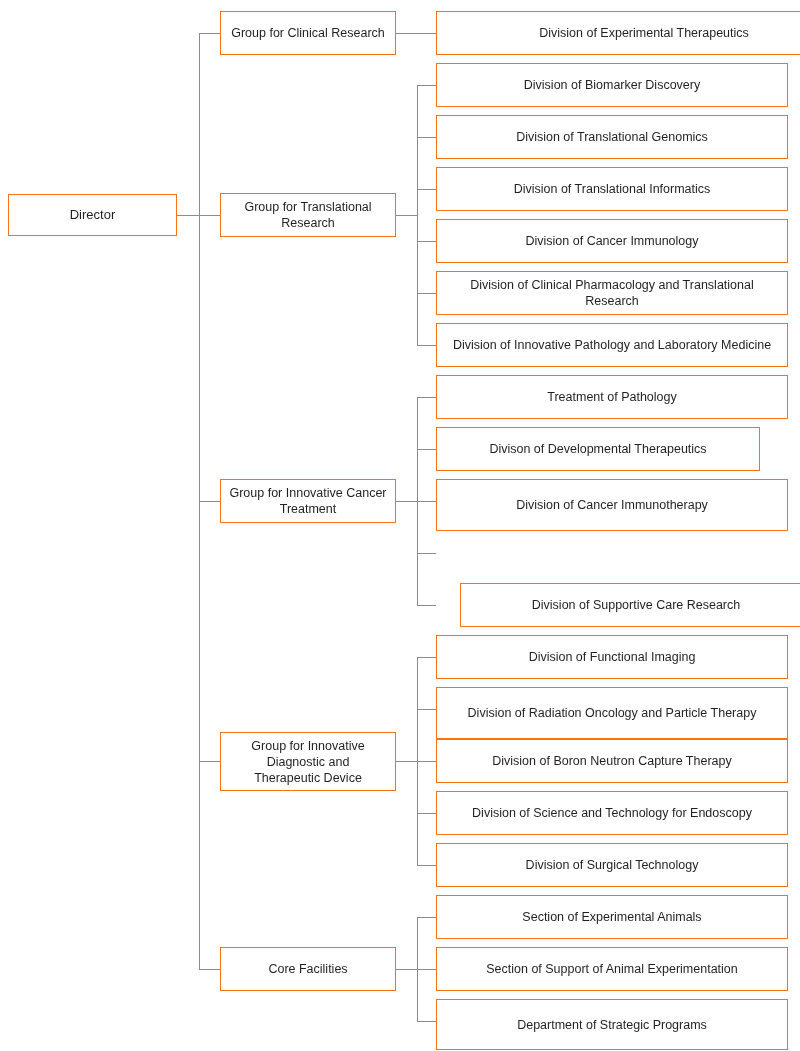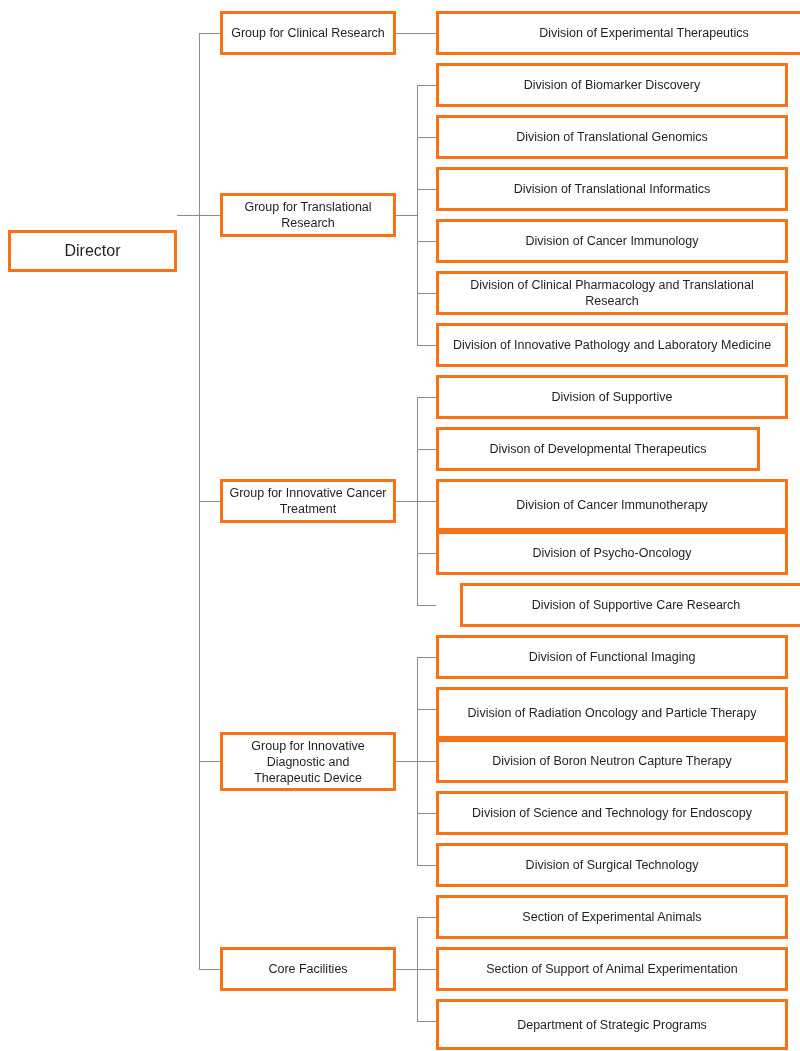--- a/index.html
+++ b/index.html
@@ -13,21 +13,21 @@
     width: 800px;
     height: 1051px;
     background: #ffffff;
     font-family: "Liberation Sans", sans-serif;
     overflow: hidden;
   }
   .node {
     position: absolute;
     box-sizing: border-box;
     background: #ffffff;
-    border: 3px solid #f97316;
+    border: 1px solid #f97316;
     display: flex;
     align-items: center;
     justify-content: center;
     text-align: center;
     color: #231f20;
     font-size: 12.5px;
     line-height: 16px;
     padding: 2px 6px;
     z-index: 2;
   }
@@ -36,21 +36,21 @@
     width: 100%;
     white-space: pre-line;
   }
   .connector {
     position: absolute;
     background: #8c8c8c;
     z-index: 1;
   }
   .connector.h { height: 1px; }
   .connector.v { width: 1px; }
-  .root-node { font-size: 16px; margin-top: 36px; }
+  .root-node { font-size: 13px; }
   .group-node { font-size: 12.5px; }
   .leaf-node  { font-size: 12.5px; }
 </style>
 </head>
 <body>
 
 <div id="chart-root">
     <div class="node leaf-node" style="left: 436px; top: 11px; width: 416px; height: 44px;">
       <span class="node-text">Division of Experimental Therapeutics</span>
     </div>
@@ -86,34 +86,31 @@
     </div>
     <div class="connector h" style="left: 417px; top: 345px; width: 19px;"></div>
     <div class="node group-node" style="left: 220px; top: 193px; width: 176px; height: 44px;">
       <span class="node-text">Group for Translational
 Research</span>
     </div>
     <div class="connector v" style="left: 417px; top: 85px; height: 260px;"></div>
     <div class="connector h" style="left: 396px; top: 215px; width: 21px;"></div>
     <div class="connector h" style="left: 199px; top: 215px; width: 21px;"></div>
     <div class="node leaf-node" style="left: 436px; top: 375px; width: 352px; height: 44px;">
-      <span class="node-text">Division of Supportive</span>
+      <span class="node-text">Treatment of Pathology</span>
     </div>
     <div class="connector h" style="left: 417px; top: 397px; width: 19px;"></div>
     <div class="node leaf-node" style="left: 436px; top: 427px; width: 324px; height: 44px;">
       <span class="node-text">Divison of Developmental Therapeutics</span>
     </div>
     <div class="connector h" style="left: 417px; top: 449px; width: 19px;"></div>
     <div class="node leaf-node" style="left: 436px; top: 479px; width: 352px; height: 52px;">
       <span class="node-text">Division of Cancer Immunotherapy</span>
     </div>
     <div class="connector h" style="left: 417px; top: 501px; width: 19px;"></div>
-    <div class="node leaf-node" style="left: 436px; top: 531px; width: 352px; height: 44px;">
-      <span class="node-text">Division of Psycho-Oncology</span>
-    </div>
     <div class="connector h" style="left: 417px; top: 553px; width: 19px;"></div>
     <div class="node leaf-node" style="left: 436px; top: 583px; width: 352px; height: 44px; margin-left: 24px;">
       <span class="node-text">Division of Supportive Care Research</span>
     </div>
     <div class="connector h" style="left: 417px; top: 605px; width: 19px;"></div>
     <div class="node group-node" style="left: 220px; top: 479px; width: 176px; height: 44px;">
       <span class="node-text">Group for Innovative Cancer
 Treatment</span>
     </div>
     <div class="connector v" style="left: 417px; top: 397px; height: 208px;"></div>

